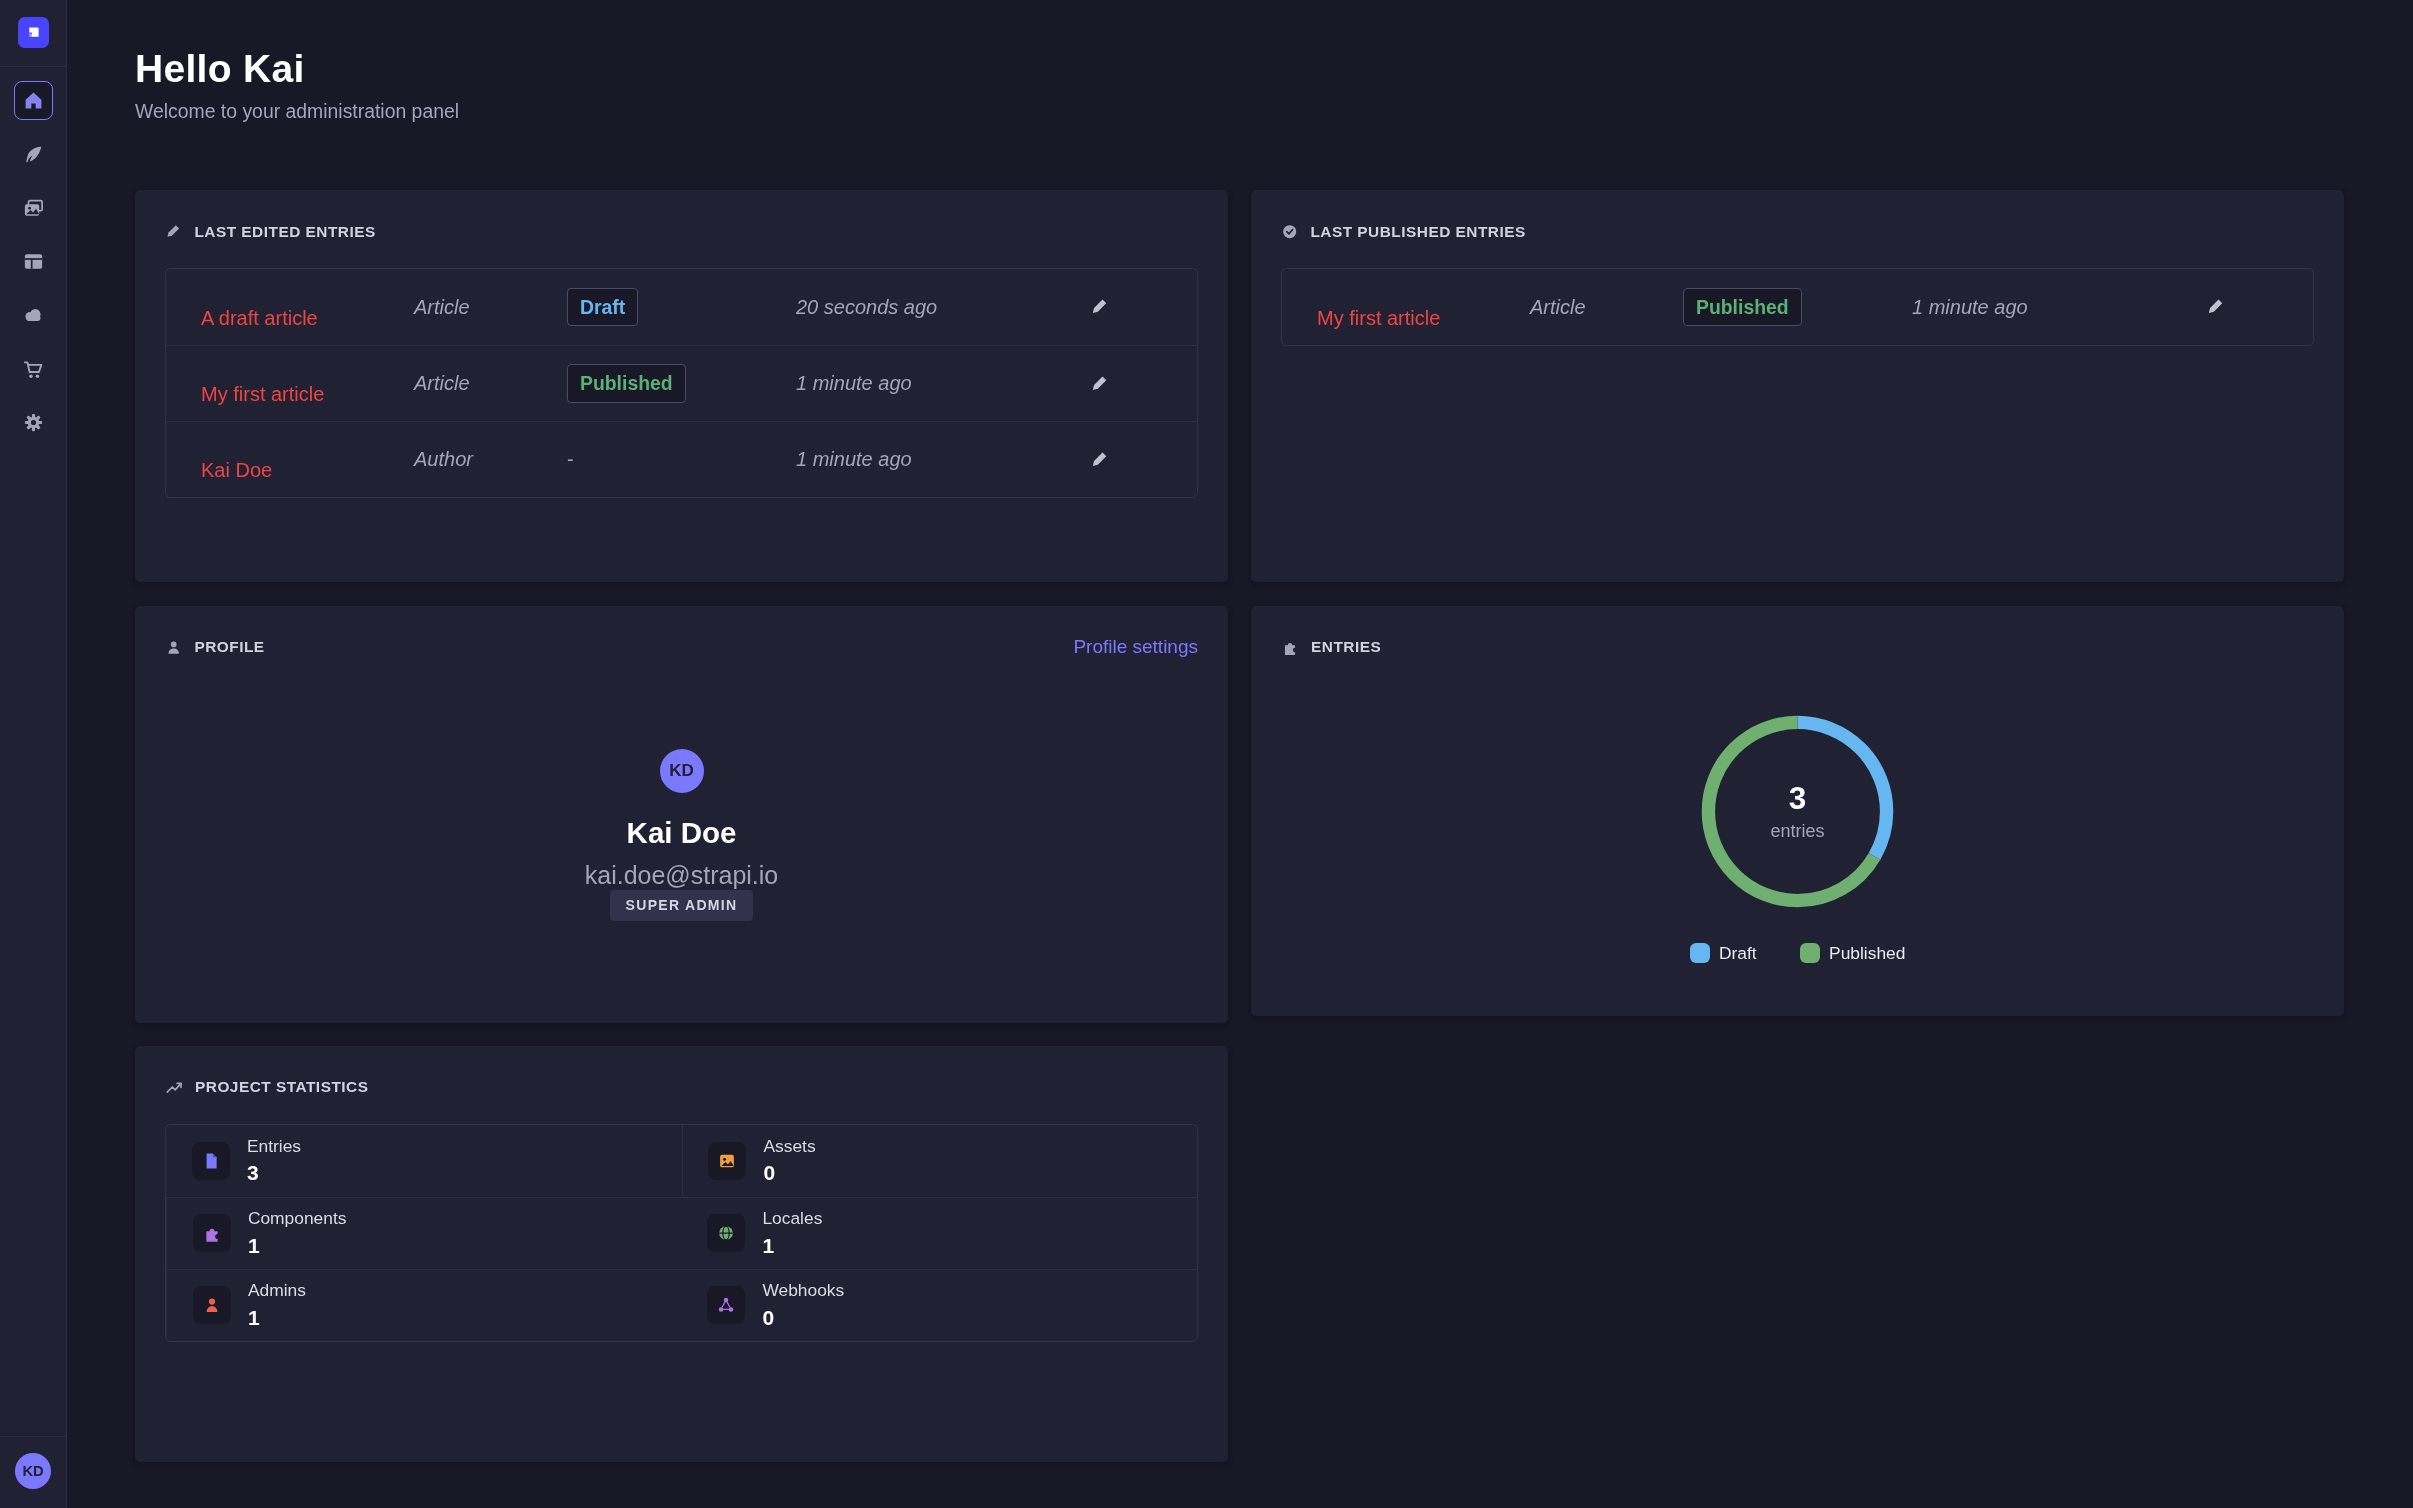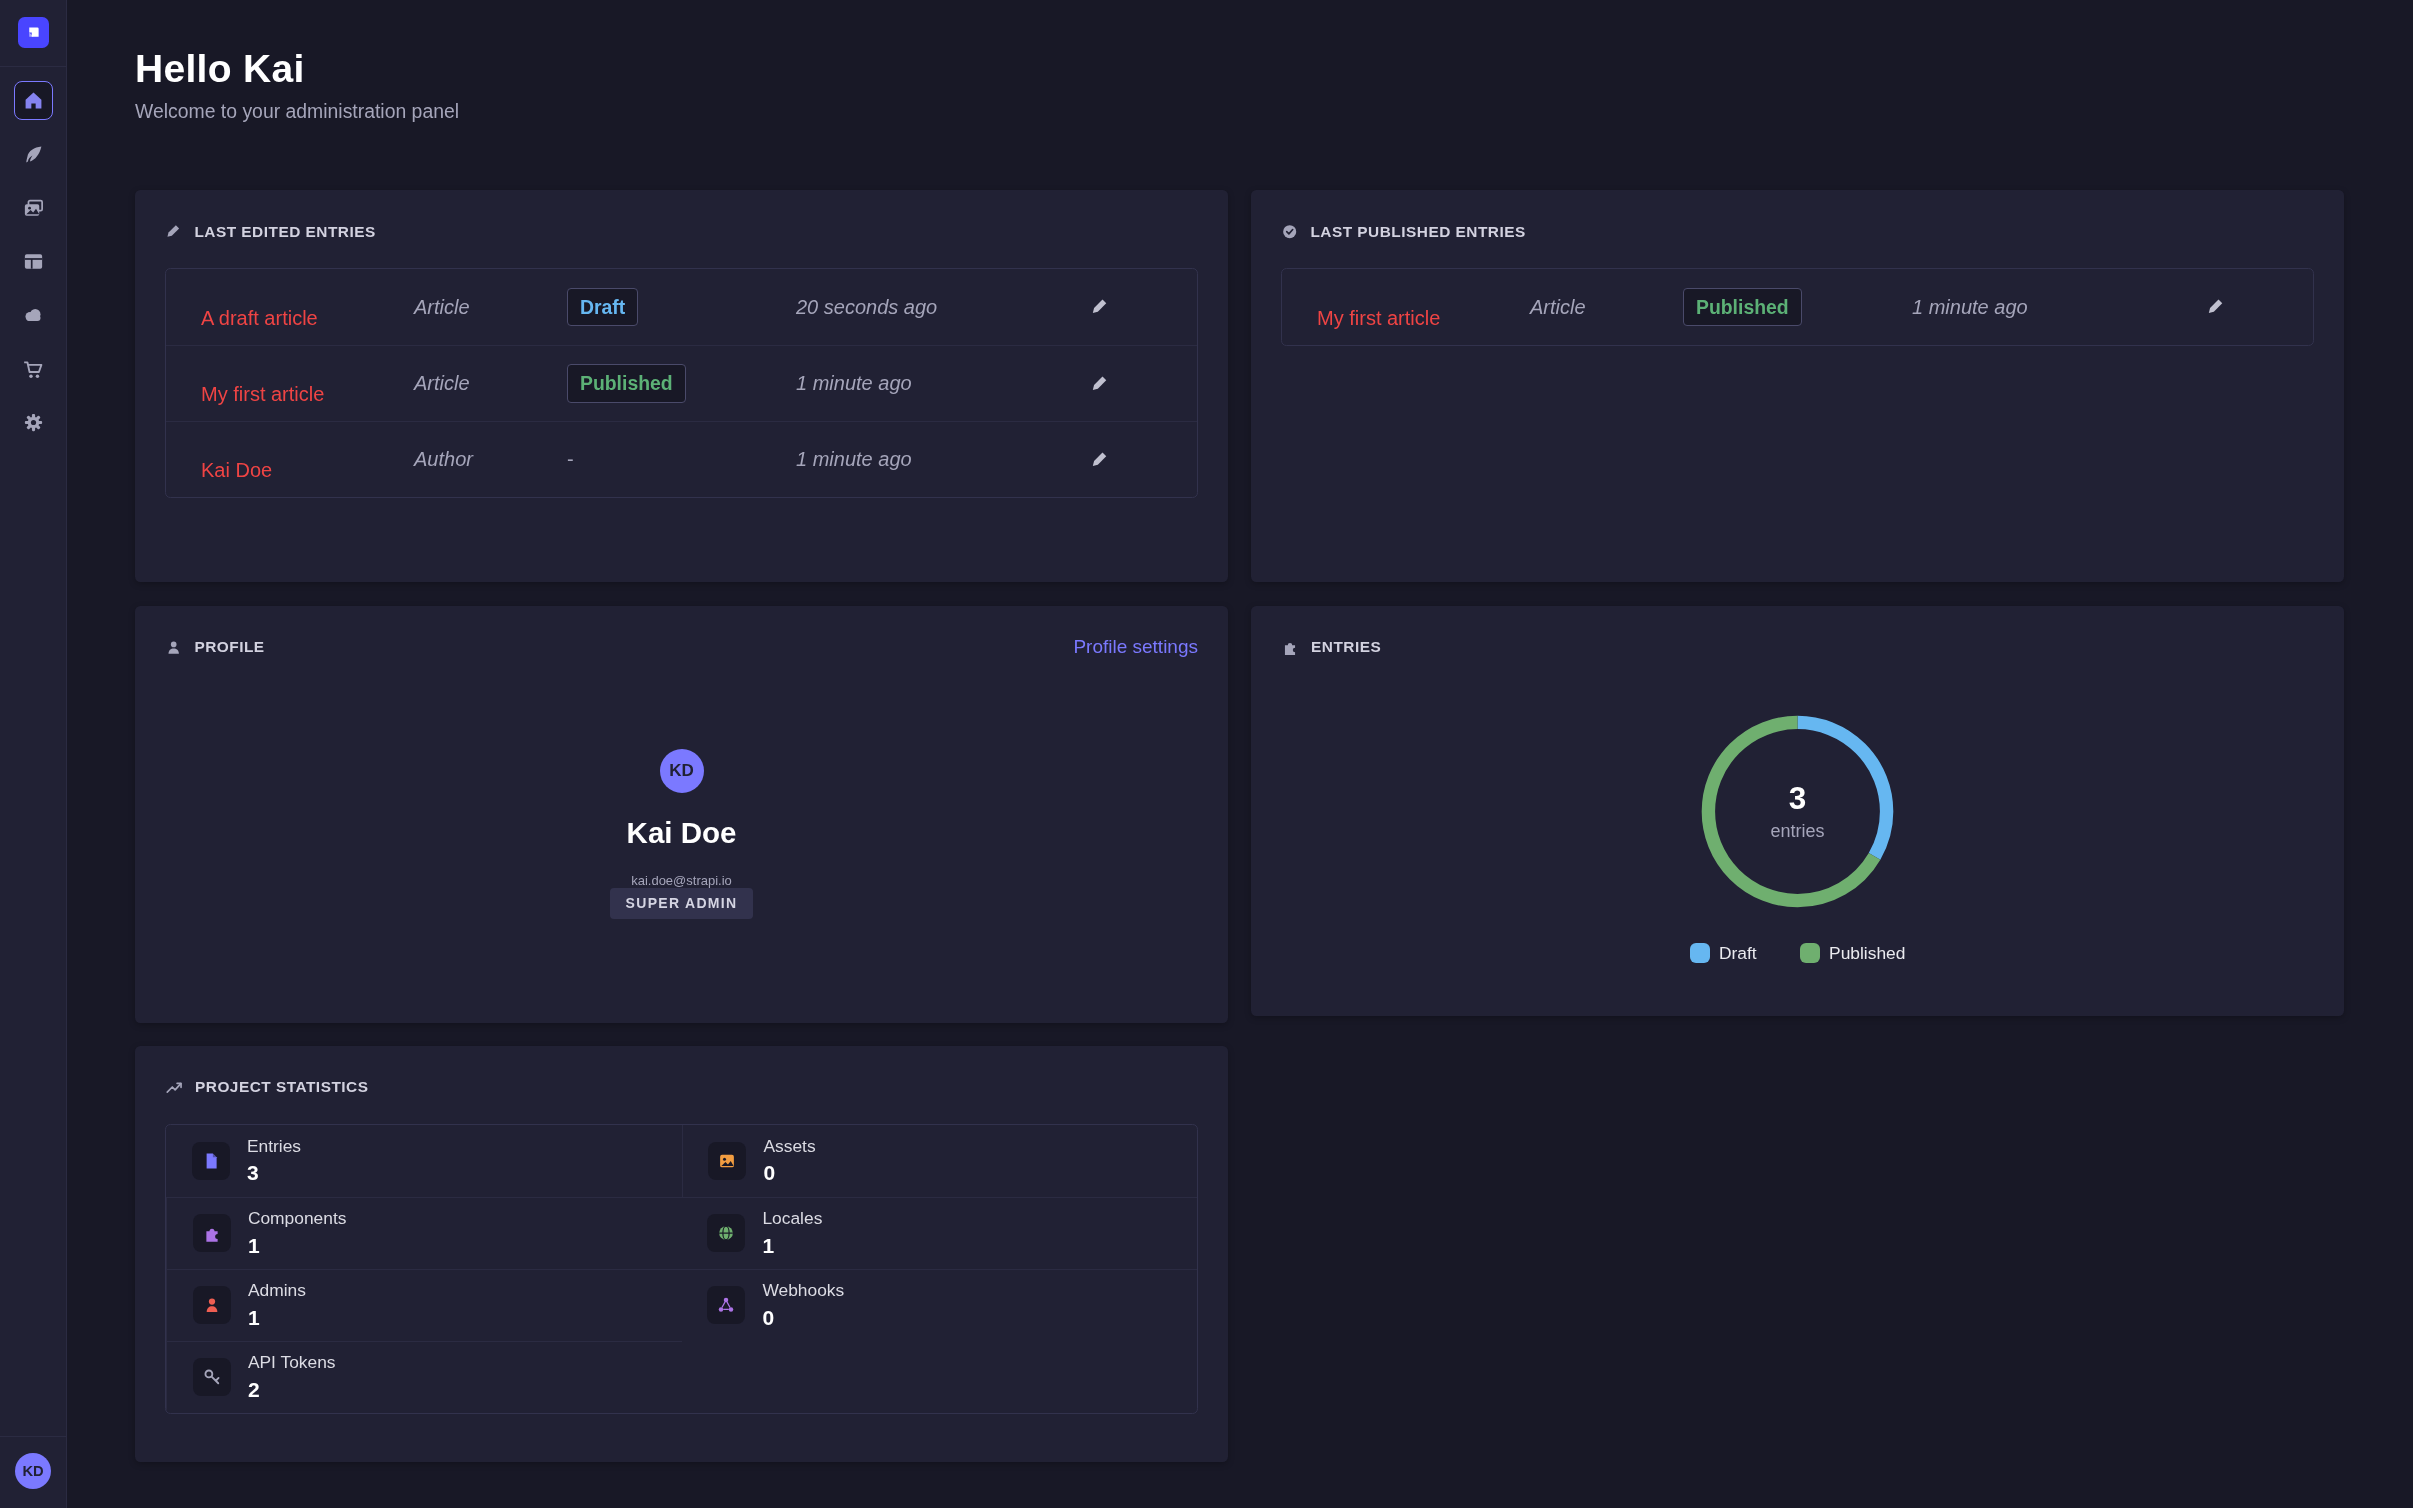--- a/index.html
+++ b/index.html
@@ -99,21 +99,21 @@
 
   
   .profile-body { display:flex; flex-direction:column; align-items:center; margin-top:80px; }
   .profile-avatar {
     width:44px; height:44px; border-radius:50%;
     background:#7b79ff; color:#212134;
     font-size:17px; font-weight:bold;
     display:flex; align-items:center; justify-content:center;
   }
   .profile-name { margin-top:23px; font-size:29.5px; font-weight:bold; color:#ffffff; }
-  .profile-email { margin-top:23px; font-size:13px; color:#a5a5ba; }
+  .profile-email { margin-top:11px; font-size:25px; color:#a5a5ba; }
   .role-badge {
     font-size:14px; font-weight:600; letter-spacing:1.3px;
     color:#d5d5e3; background:#32324d; border-radius:4px; padding:7.4px 15.4px;
   }
 
   
   .donut-wrap { display:flex; flex-direction:column; align-items:center; margin-top:42px; }
   .donut-box { position:relative; width:201px; height:201px; }
   .donut-center {
     position:absolute; inset:0;
@@ -433,31 +433,19 @@
               <circle cx="24" cy="23" r="3.6" fill="#ac73e6"></circle>
               <path d="M14.5 11 L9.5 20 M17.5 11 L22.5 20 M11.5 23 h9" stroke="#ac73e6" stroke-width="2" fill="none"></path>
             </svg>
           </span>
           <span class="stat-text">
             <span class="stat-label">Webhooks</span>
             <span class="stat-value">0</span>
           </span>
         </div>
 
-        <div class="stat-cell bt bl">
-          <span class="stat-icon-tile">
-            <svg class="ic" width="20" height="20" viewBox="0 0 32 32">
-              <circle cx="11" cy="11" r="5.5" fill="none" stroke="#a5a5ba" stroke-width="3"></circle>
-              <path d="M15 15 L26 26 M22 22 l4.5-4.5" stroke="#a5a5ba" stroke-width="3" fill="none" stroke-linecap="round"></path>
-            </svg>
-          </span>
-          <span class="stat-text">
-            <span class="stat-label">API Tokens</span>
-            <span class="stat-value">2</span>
-          </span>
-        </div>
 
       </div>
     </section>
     <div></div>
   </div>
 </main>
 
 
 </body></html>

